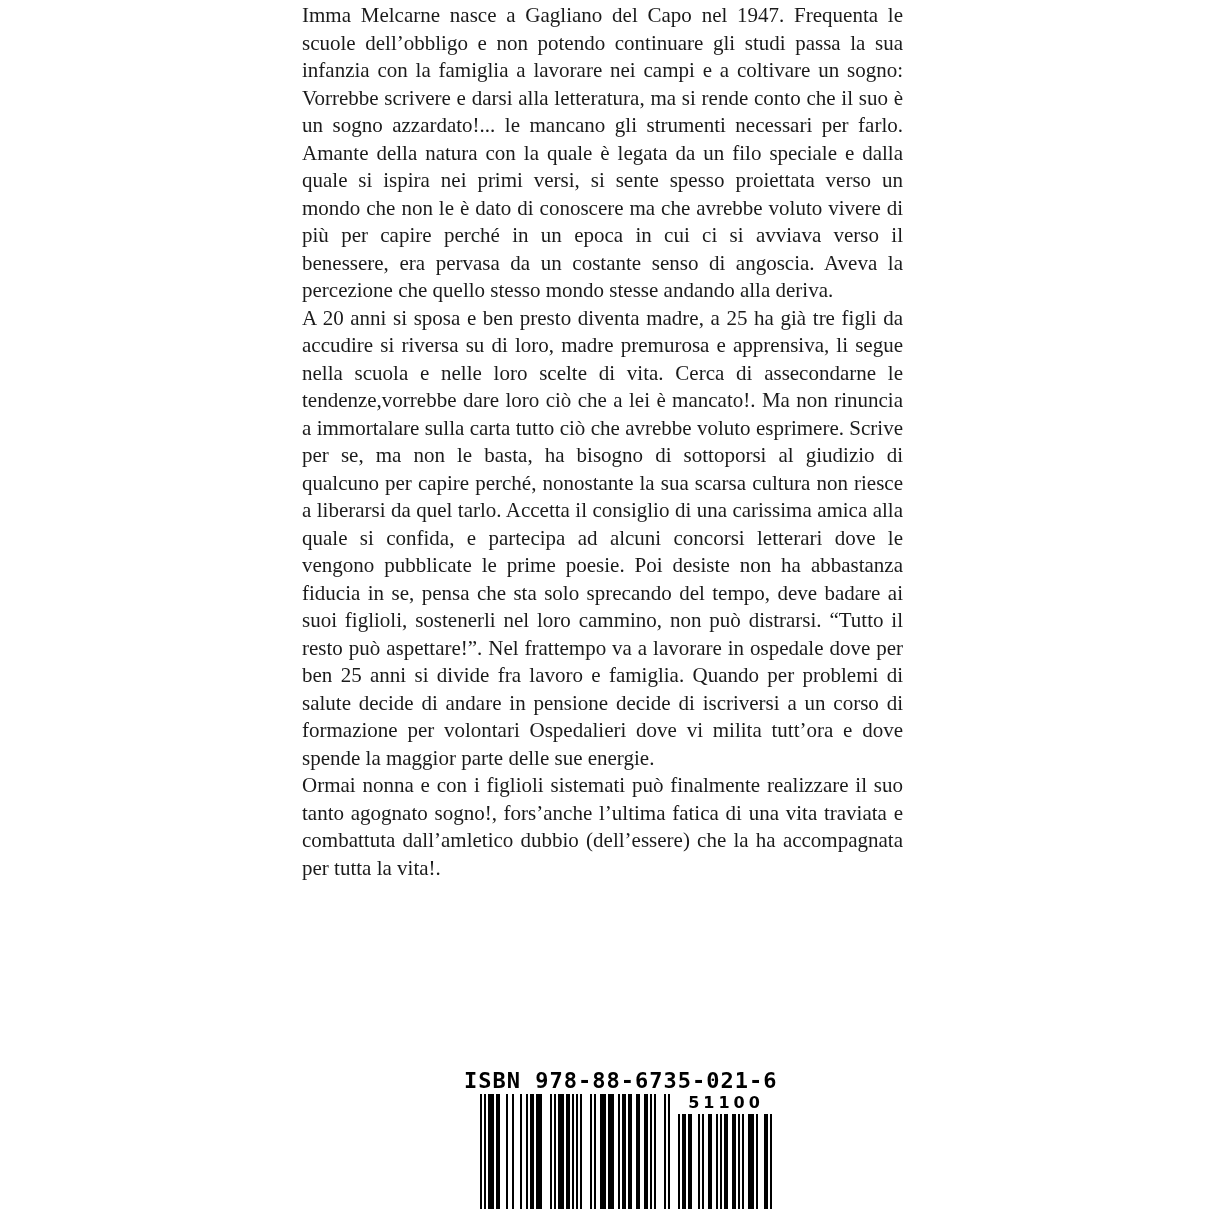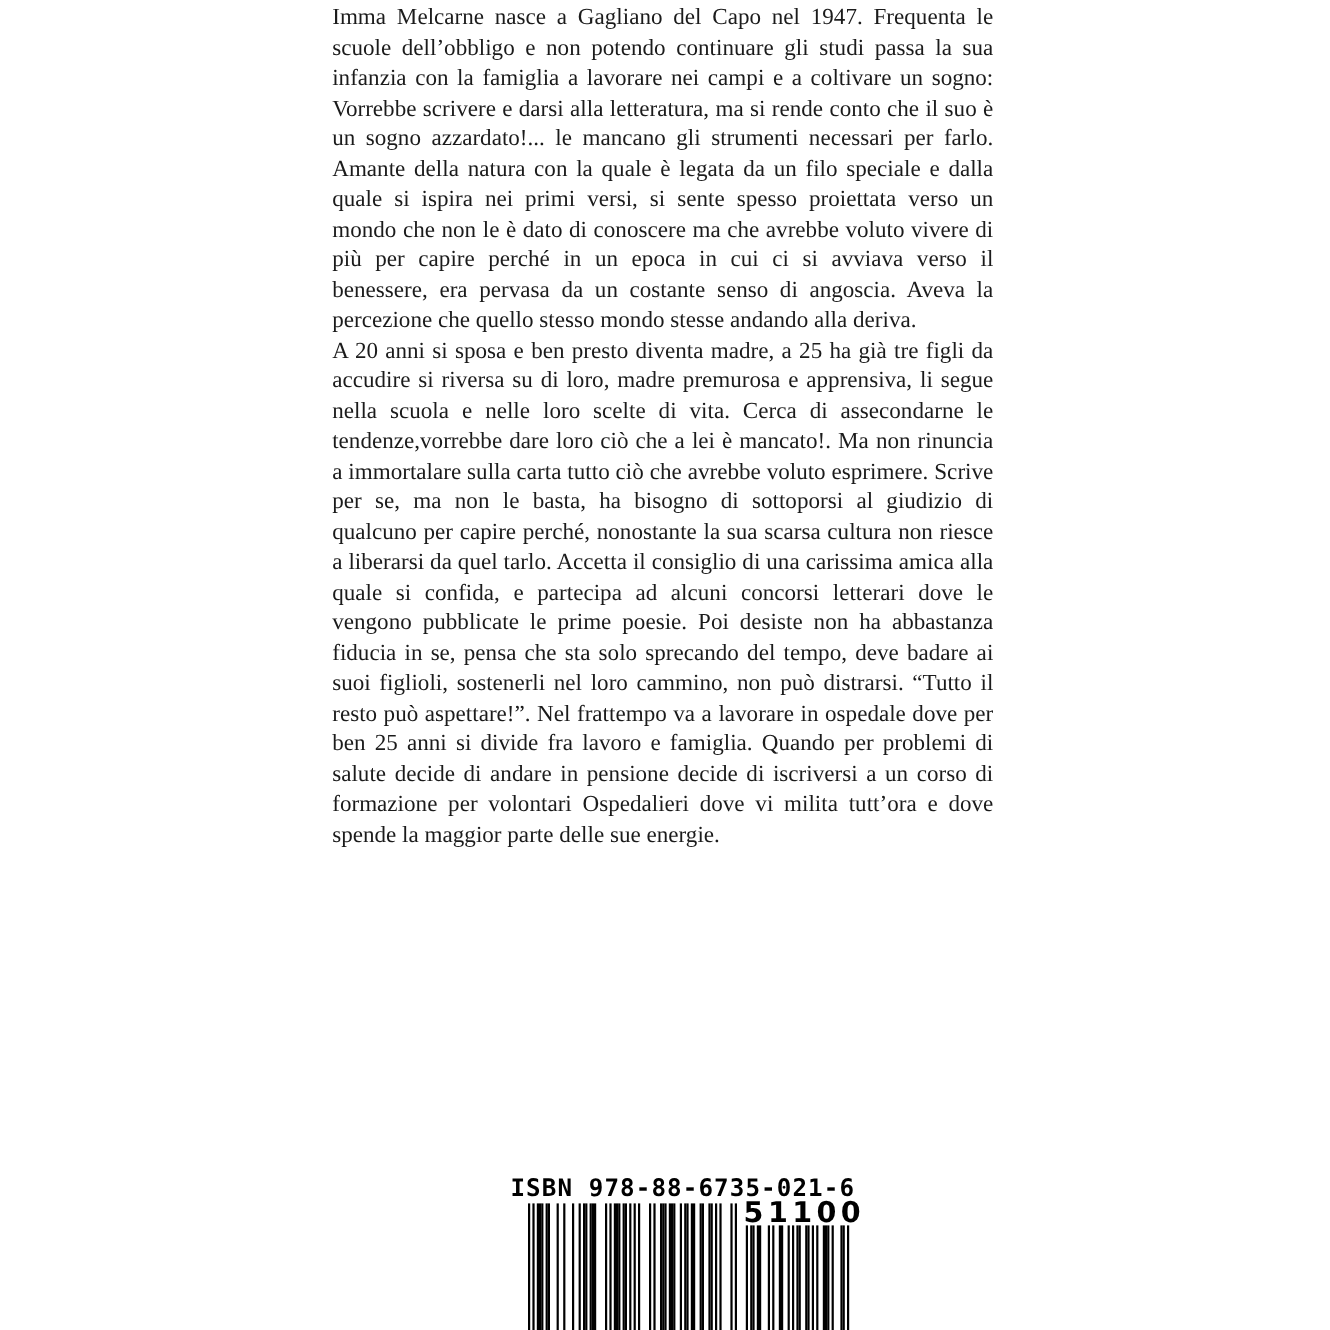--- a/index.html
+++ b/index.html
@@ -51,21 +51,21 @@
   }
   .ean-first{left:-19px;top:125px;}
   .ean-left{left:5px;top:125px;width:104px;text-align:center;letter-spacing:1px;}
   .ean-right{left:99px;top:125px;width:100px;text-align:center;letter-spacing:1px;}
   .supplement{
     position:absolute;left:212px;top:24px;width:100px;
   }
   .supp-digits{
     font-family:"DejaVu Sans", sans-serif;
     font-weight:bold;
-    font-size:26px;
+    font-size:16px;
     line-height:22px;
     letter-spacing:4px;
     text-align:center;
     color:#000000;
     height:22px;
     white-space:nowrap;
   }
   .supp-bars{
     position:relative;margin-top:0;
     white-space:nowrap;font-size:0;line-height:0;
@@ -73,20 +73,21 @@
   .supp-bars span{display:inline-block;vertical-align:top;}
 </style>
 </head>
 <body>
 
 <div class="page">
 
   <div class="bio">
     <p>Imma Melcarne nasce a Gagliano del Capo nel 1947. Frequenta le scuole dell’obbligo e non potendo continuare gli studi passa la sua infanzia con la famiglia a lavorare nei campi e a coltivare un sogno: Vorrebbe scrivere e darsi alla letteratura, ma si rende conto che il suo è un sogno azzardato!...  le mancano gli strumenti necessari per farlo. Amante della natura con la quale è legata da un filo speciale e dalla quale si ispira nei primi versi, si sente spesso proiettata verso un mondo che non le è dato di conoscere ma che avrebbe voluto vivere di più per capire perché in un epoca in cui ci si avviava verso il benessere, era pervasa da un costante senso di angoscia. Aveva la percezione che quello stesso  mondo stesse andando alla deriva.</p>
     <p>A 20 anni si sposa e ben presto diventa madre, a 25 ha già tre figli da accudire si riversa su di loro, madre premurosa e apprensiva, li segue nella scuola e nelle loro scelte di vita. Cerca di assecondarne le tendenze,vorrebbe dare loro ciò che a lei è mancato!. Ma non rinuncia a immortalare sulla carta tutto ciò che avrebbe voluto esprimere. Scrive  per se, ma non le basta, ha bisogno di sottoporsi al giudizio di qualcuno per capire perché, nonostante la sua scarsa cultura non riesce a liberarsi da quel tarlo.  Accetta il consiglio di una carissima amica alla quale si confida, e partecipa ad alcuni concorsi letterari dove  le vengono pubblicate le prime  poesie. Poi desiste non ha abbastanza fiducia in se, pensa che sta solo sprecando del tempo, deve badare ai suoi figlioli, sostenerli nel loro cammino, non può distrarsi. “Tutto il resto può aspettare!”. Nel frattempo va a lavorare in ospedale dove per ben 25 anni si divide fra lavoro e famiglia. Quando per problemi di salute decide di andare in pensione decide di iscriversi a un corso di formazione per volontari Ospedalieri dove vi milita tutt’ora e dove spende la maggior parte delle sue energie.</p>
+    <p>Ormai nonna e con i figlioli sistemati può finalmente  realizzare il suo tanto agognato sogno!, fors’anche  l’ultima fatica di una vita traviata e combattuta dall’amletico dubbio (dell’essere) che la ha accompagnata per tutta la vita!.</p>
   </div>
 
   <div class="barcode-area">
     <div class="isbn-line">ISBN 978-88-6735-021-6</div>
 
     <div class="main-barcode">
       <div class="bars" id="main-bars"><span style="width: 2px; height: 140px; background: rgb(0, 0, 0);"></span><span style="width: 2px; height: 140px;"></span><span style="width: 2px; height: 140px; background: rgb(0, 0, 0);"></span><span style="width: 2px; height: 124px;"></span><span style="width: 2px; height: 124px; background: rgb(0, 0, 0);"></span><span style="width: 2px; height: 124px; background: rgb(0, 0, 0);"></span><span style="width: 2px; height: 124px; background: rgb(0, 0, 0);"></span><span style="width: 2px; height: 124px;"></span><span style="width: 2px; height: 124px; background: rgb(0, 0, 0);"></span><span style="width: 2px; height: 124px; background: rgb(0, 0, 0);"></span><span style="width: 2px; height: 124px;"></span><span style="width: 2px; height: 124px;"></span><span style="width: 2px; height: 124px;"></span><span style="width: 2px; height: 124px; background: rgb(0, 0, 0);"></span><span style="width: 2px; height: 124px;"></span><span style="width: 2px; height: 124px;"></span><span style="width: 2px; height: 124px; background: rgb(0, 0, 0);"></span><span style="width: 2px; height: 124px;"></span><span style="width: 2px; height: 124px;"></span><span style="width: 2px; height: 124px;"></span><span style="width: 2px; height: 124px; background: rgb(0, 0, 0);"></span><span style="width: 2px; height: 124px;"></span><span style="width: 2px; height: 124px;"></span><span style="width: 2px; height: 124px; background: rgb(0, 0, 0);"></span><span style="width: 2px; height: 124px;"></span><span style="width: 2px; height: 124px; background: rgb(0, 0, 0);"></span><span style="width: 2px; height: 124px; background: rgb(0, 0, 0);"></span><span style="width: 2px; height: 124px;"></span><span style="width: 2px; height: 124px; background: rgb(0, 0, 0);"></span><span style="width: 2px; height: 124px; background: rgb(0, 0, 0);"></span><span style="width: 2px; height: 124px; background: rgb(0, 0, 0);"></span><span style="width: 2px; height: 124px;"></span><span style="width: 2px; height: 124px;"></span><span style="width: 2px; height: 124px;"></span><span style="width: 2px; height: 124px;"></span><span style="width: 2px; height: 124px; background: rgb(0, 0, 0);"></span><span style="width: 2px; height: 124px;"></span><span style="width: 2px; height: 124px; background: rgb(0, 0, 0);"></span><span style="width: 2px; height: 124px;"></span><span style="width: 2px; height: 124px; background: rgb(0, 0, 0);"></span><span style="width: 2px; height: 124px; background: rgb(0, 0, 0);"></span><span style="width: 2px; height: 124px; background: rgb(0, 0, 0);"></span><span style="width: 2px; height: 124px;"></span><span style="width: 2px; height: 124px; background: rgb(0, 0, 0);"></span><span style="width: 2px; height: 124px; background: rgb(0, 0, 0);"></span><span style="width: 2px; height: 140px;"></span><span style="width: 2px; height: 140px; background: rgb(0, 0, 0);"></span><span style="width: 2px; height: 140px;"></span><span style="width: 2px; height: 140px; background: rgb(0, 0, 0);"></span><span style="width: 2px; height: 140px;"></span><span style="width: 2px; height: 124px; background: rgb(0, 0, 0);"></span><span style="width: 2px; height: 124px;"></span><span style="width: 2px; height: 124px;"></span><span style="width: 2px; height: 124px;"></span><span style="width: 2px; height: 124px;"></span><span style="width: 2px; height: 124px; background: rgb(0, 0, 0);"></span><span style="width: 2px; height: 124px;"></span><span style="width: 2px; height: 124px; background: rgb(0, 0, 0);"></span><span style="width: 2px; height: 124px;"></span><span style="width: 2px; height: 124px;"></span><span style="width: 2px; height: 124px; background: rgb(0, 0, 0);"></span><span style="width: 2px; height: 124px; background: rgb(0, 0, 0);"></span><span style="width: 2px; height: 124px; background: rgb(0, 0, 0);"></span><span style="width: 2px; height: 124px;"></span><span style="width: 2px; height: 124px; background: rgb(0, 0, 0);"></span><span style="width: 2px; height: 124px; background: rgb(0, 0, 0);"></span><span style="width: 2px; height: 124px; background: rgb(0, 0, 0);"></span><span style="width: 2px; height: 124px;"></span><span style="width: 2px; height: 124px;"></span><span style="width: 2px; height: 124px; background: rgb(0, 0, 0);"></span><span style="width: 2px; height: 124px;"></span><span style="width: 2px; height: 124px; background: rgb(0, 0, 0);"></span><span style="width: 2px; height: 124px; background: rgb(0, 0, 0);"></span><span style="width: 2px; height: 124px;"></span><span style="width: 2px; height: 124px; background: rgb(0, 0, 0);"></span><span style="width: 2px; height: 124px; background: rgb(0, 0, 0);"></span><span style="width: 2px; height: 124px;"></span><span style="width: 2px; height: 124px;"></span><span style="width: 2px; height: 124px; background: rgb(0, 0, 0);"></span><span style="width: 2px; height: 124px; background: rgb(0, 0, 0);"></span><span style="width: 2px; height: 124px;"></span><span style="width: 2px; height: 124px;"></span><span style="width: 2px; height: 124px; background: rgb(0, 0, 0);"></span><span style="width: 2px; height: 124px; background: rgb(0, 0, 0);"></span><span style="width: 2px; height: 124px;"></span><span style="width: 2px; height: 124px; background: rgb(0, 0, 0);"></span><span style="width: 2px; height: 124px;"></span><span style="width: 2px; height: 124px; background: rgb(0, 0, 0);"></span><span style="width: 2px; height: 124px;"></span><span style="width: 2px; height: 124px;"></span><span style="width: 2px; height: 124px;"></span><span style="width: 2px; height: 124px;"></span><span style="width: 2px; height: 140px; background: rgb(0, 0, 0);"></span><span style="width: 2px; height: 140px;"></span><span style="width: 2px; height: 140px; background: rgb(0, 0, 0);"></span></div>
       <div class="ean-digit ean-first">9</div>
       <div class="ean-digit ean-left">788867</div>
       <div class="ean-digit ean-right">350216</div>

